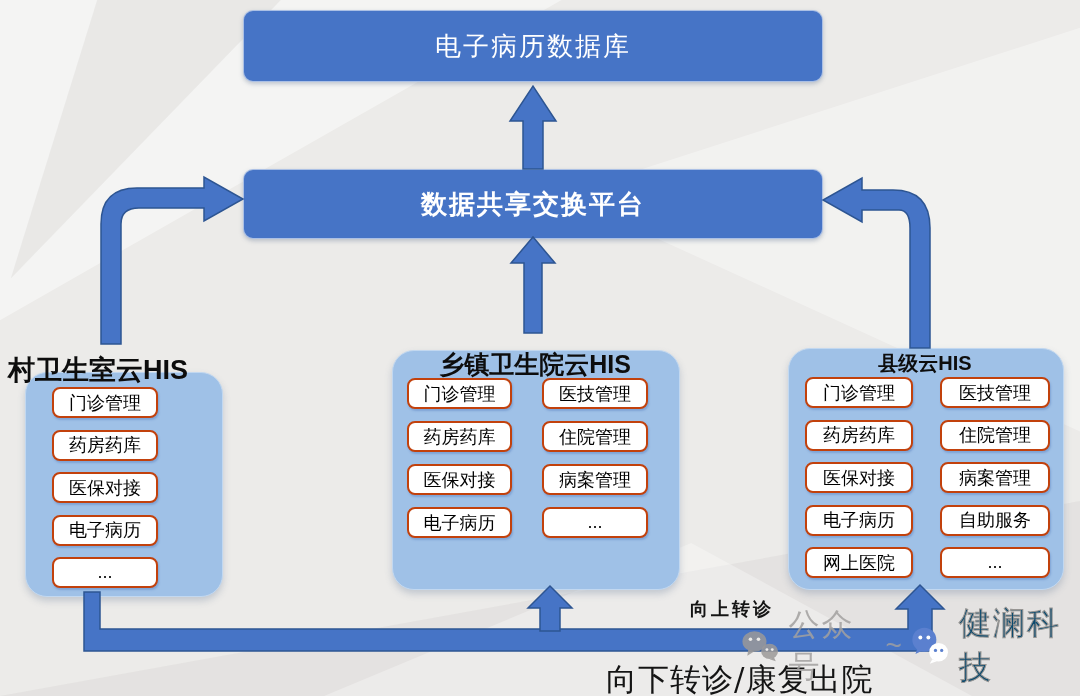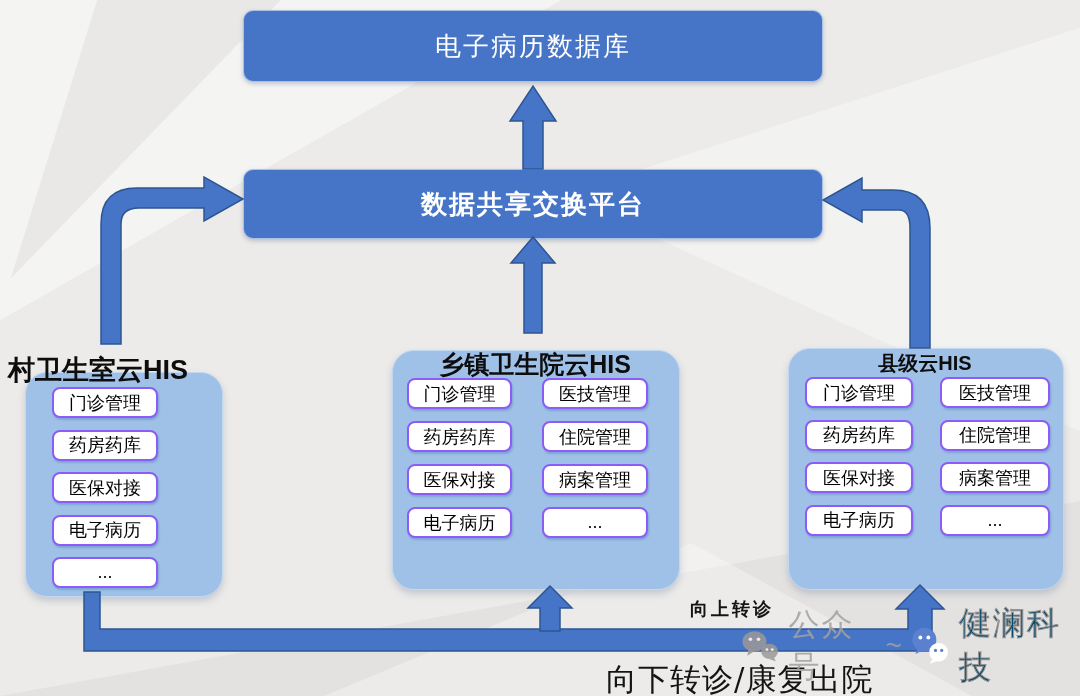--- a/index.html
+++ b/index.html
@@ -39,21 +39,21 @@
 
   .section-title{
     position:absolute;color:#0d0d0d;font-weight:bold;white-space:nowrap;
   }
   .title-village{left:8px;top:352px;font-size:27px;}
   .title-township{left:392px;top:348px;width:286px;text-align:center;font-size:25px;}
   .title-county{left:788px;top:350px;width:274px;text-align:center;font-size:20px;}
 
   
   .module-box{
-    background:#ffffff;border:2px solid #8b5cf6;border-radius:8px;
+    background:#ffffff;border:2px solid #c2410c;border-radius:8px;
     box-shadow:1px 2px 2px rgba(70,110,180,0.35);
     display:flex;align-items:center;justify-content:center;
     font-size:18px;color:#000;height:31px;box-sizing:border-box;
     white-space:nowrap;
   }
   .modules{position:absolute;}
   .modules-village{left:52px;top:387px;width:106px;display:flex;flex-direction:column;gap:11.5px;}
   .modules-township{left:407px;top:378px;display:grid;grid-template-columns:105px 106px;column-gap:30px;row-gap:12px;}
   .modules-county{left:805px;top:377px;display:grid;grid-template-columns:108px 110px;column-gap:27px;row-gap:11.5px;}
 
@@ -117,20 +117,22 @@
       <div class="module-box">...</div>
     </div>
   <div class="modules modules-county">
       <div class="module-box">门诊管理</div>
       <div class="module-box">医技管理</div>
       <div class="module-box">药房药库</div>
       <div class="module-box">住院管理</div>
       <div class="module-box">医保对接</div>
       <div class="module-box">病案管理</div>
       <div class="module-box">电子病历</div>
+      <div class="module-box">自助服务</div>
+      <div class="module-box">网上医院</div>
       <div class="module-box">...</div>
     </div>
 
   <div class="main-box db-box">
     <span>电子病历数据库</span>
   </div>
   <div class="main-box platform-box">
     <span>数据共享交换平台</span>
   </div>
 

